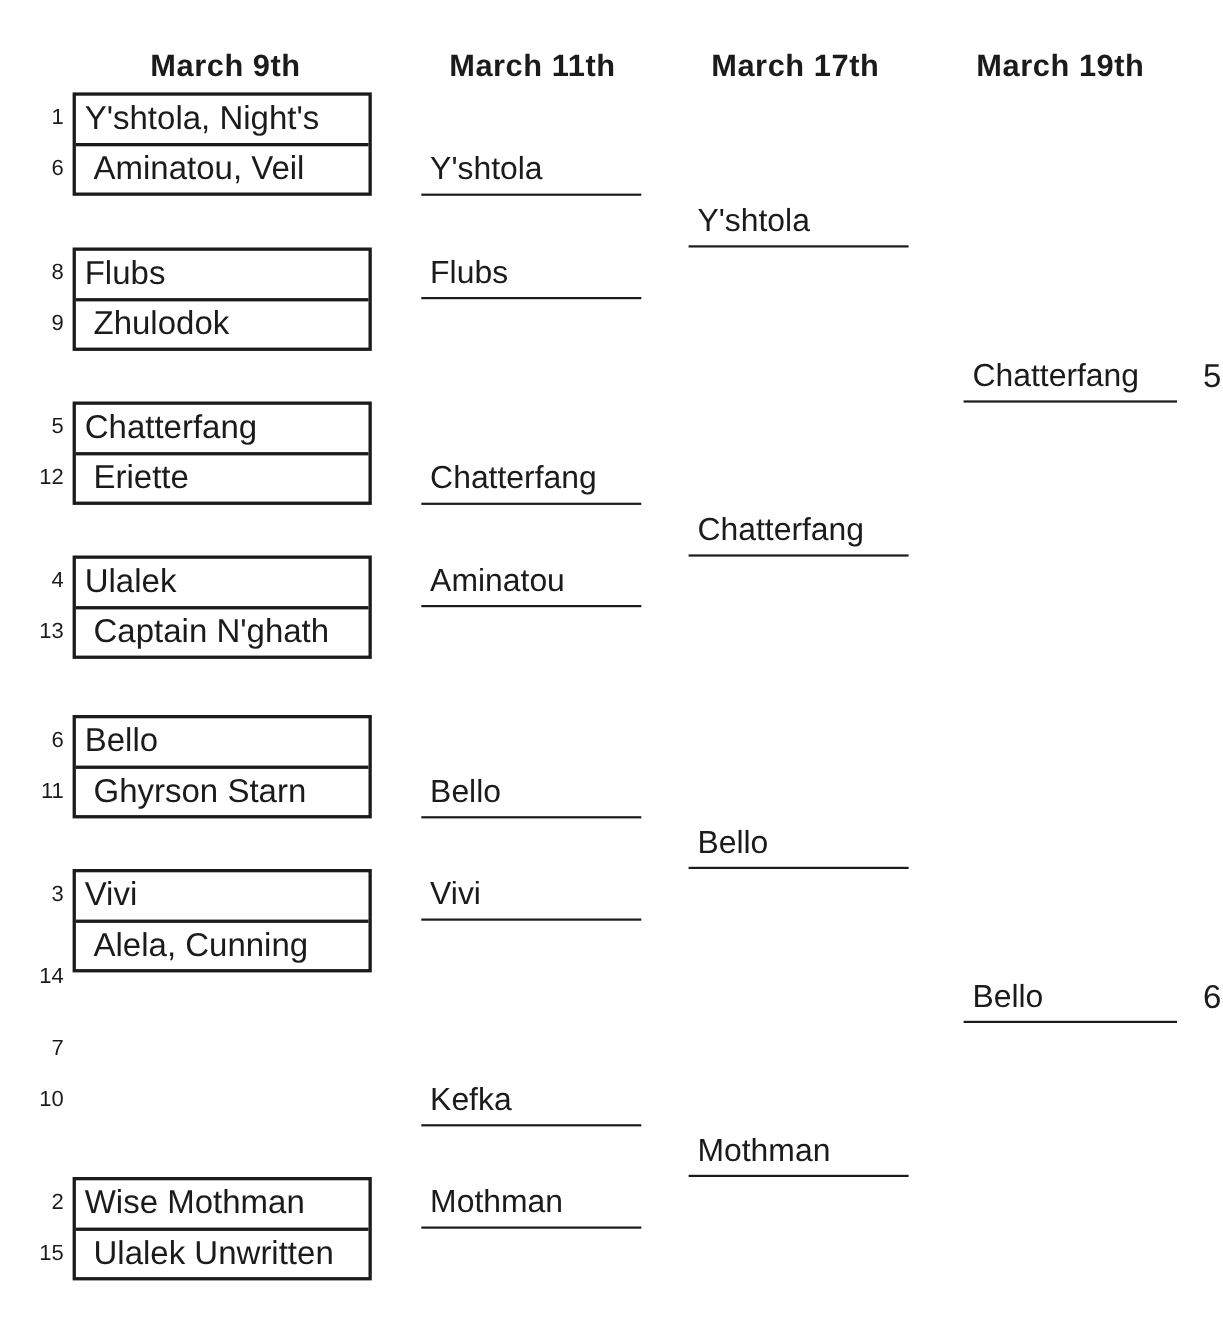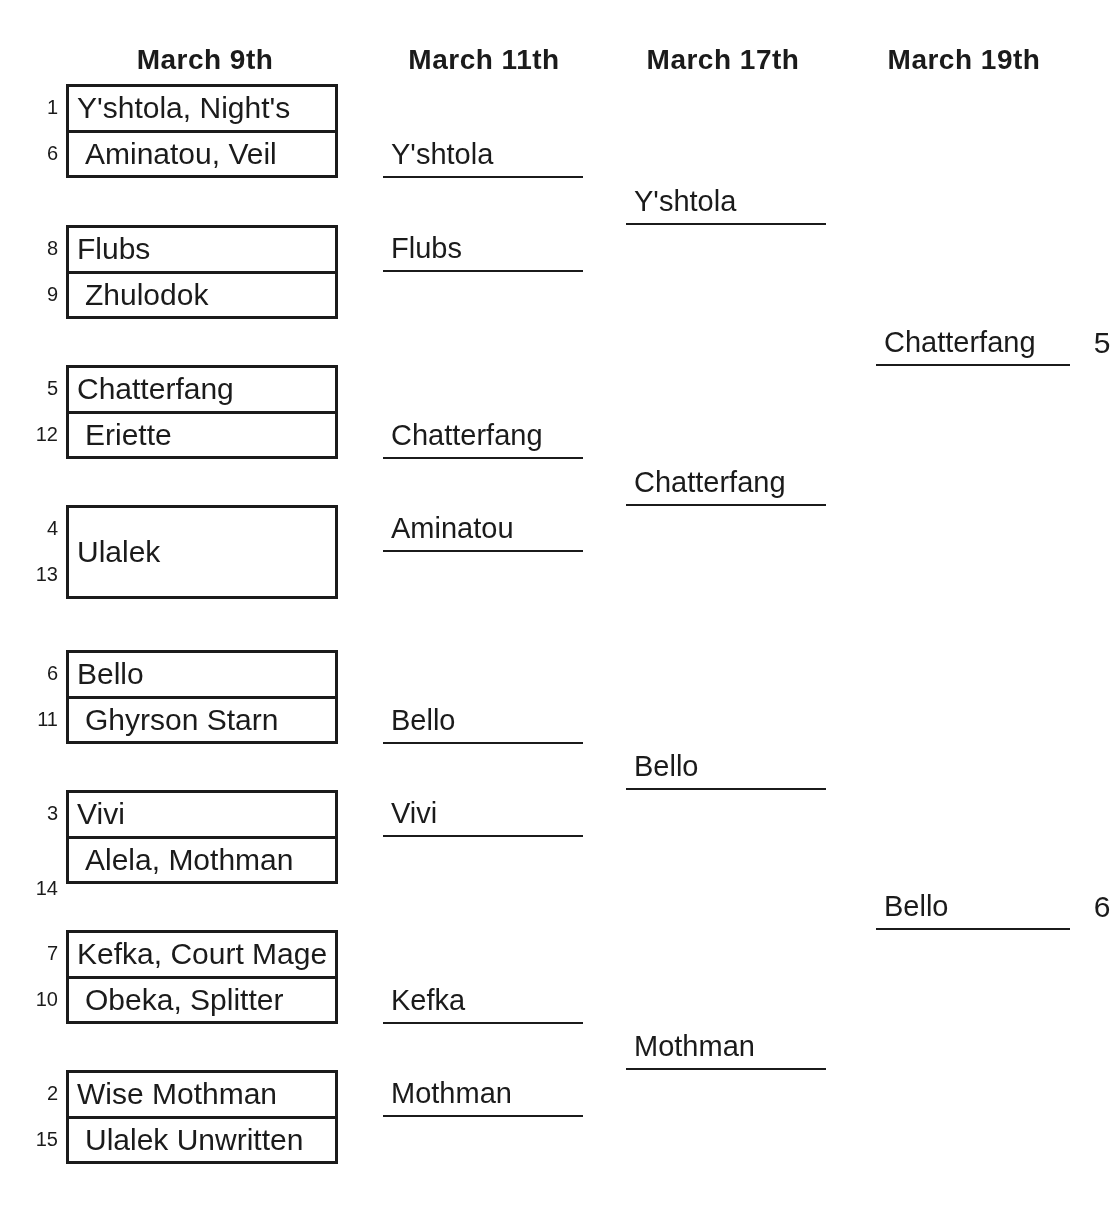--- a/index.html
+++ b/index.html
@@ -124,32 +124,29 @@
   <div class="match" style="top:225px">
     <div class="row">Flubs</div>
     <div class="row bottom">Zhulodok</div>
   </div>
   <div class="match" style="top:365px">
     <div class="row">Chatterfang</div>
     <div class="row bottom">Eriette</div>
   </div>
   <div class="match" style="top:505px">
     <div class="row">Ulalek</div>
+    <div class="row bottom">Captain N'ghath</div>
   </div>
   <div class="match" style="top:650px">
     <div class="row">Bello</div>
     <div class="row bottom">Ghyrson Starn</div>
   </div>
   <div class="match" style="top:790px">
     <div class="row">Vivi</div>
-    <div class="row bottom">Alela, Mothman</div>
-  </div>
-  <div class="match" style="top:930px">
-    <div class="row">Kefka, Court Mage</div>
-    <div class="row bottom">Obeka, Splitter</div>
+    <div class="row bottom">Alela, Cunning</div>
   </div>
   <div class="match" style="top:1070px">
     <div class="row">Wise Mothman</div>
     <div class="row bottom">Ulalek Unwritten</div>
   </div>
 
   <div class="slot r2" style="top:134px">Y'shtola</div>
   <div class="slot r2" style="top:228px">Flubs</div>
   <div class="slot r2" style="top:415px">Chatterfang</div>
   <div class="slot r2" style="top:508px">Aminatou</div>

